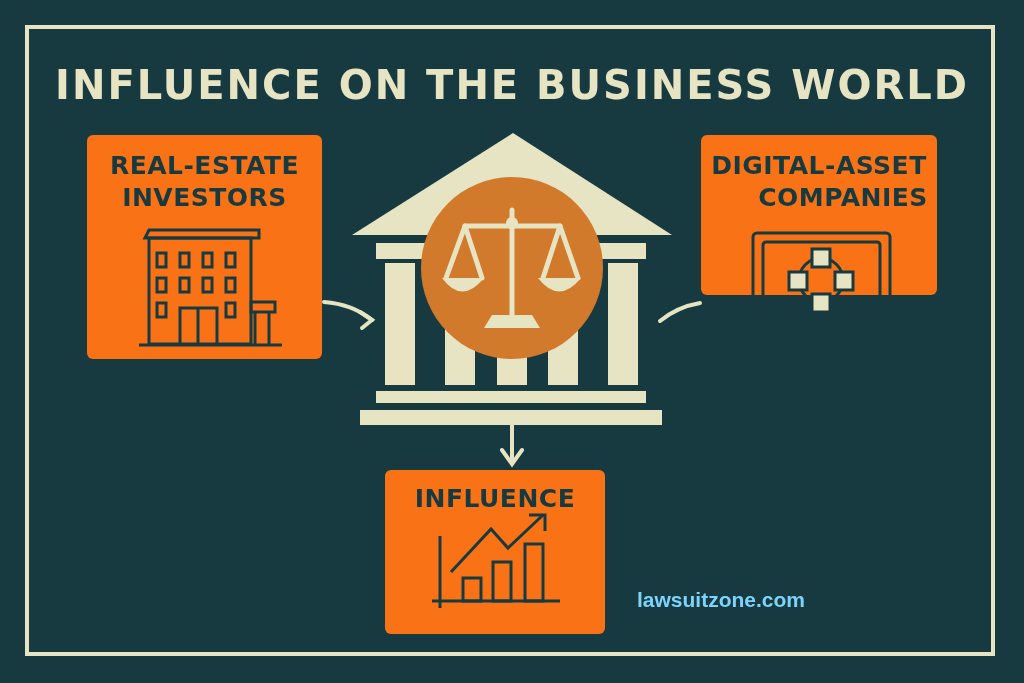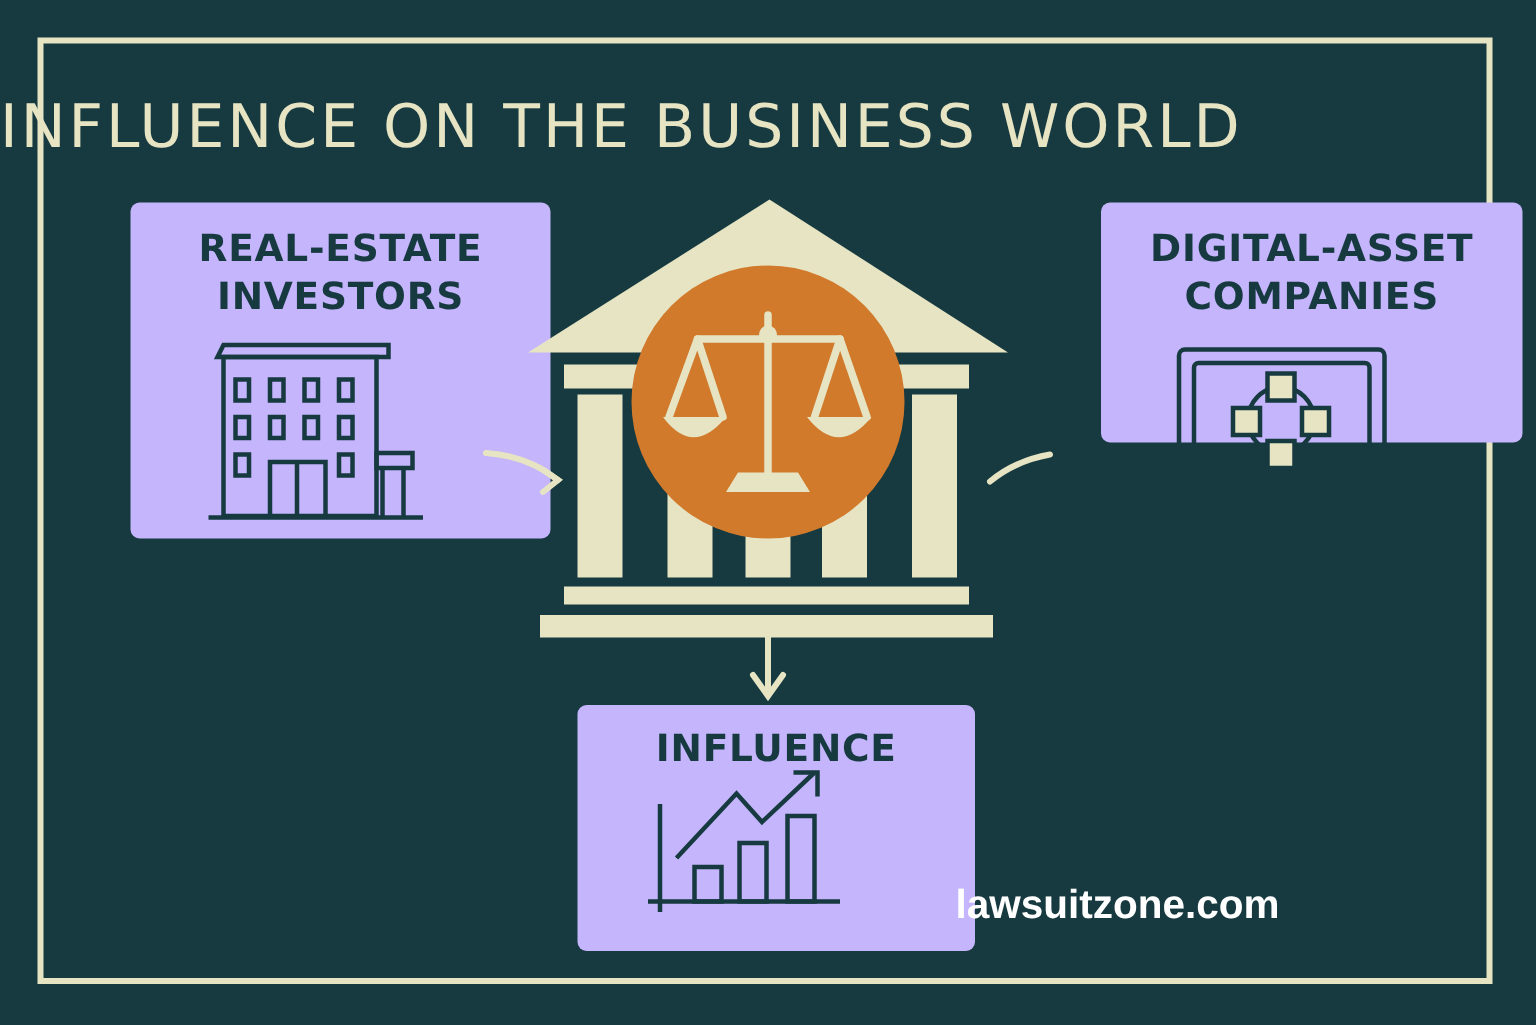--- a/index.html
+++ b/index.html
@@ -1,21 +1,21 @@
 <!DOCTYPE html>
 <html><head>
 <meta charset="utf-8">
 <style>
   html,body{margin:0;padding:0;}
   body{width:1024px;height:683px;background:#173a40;position:relative;overflow:hidden;font-family:"DejaVu Sans",sans-serif;}
   .frame{position:absolute;left:25px;top:25px;width:970px;height:631px;border:4px solid #e6e4c3;box-sizing:border-box;}
-  .title{position:absolute;left:0;top:62px;width:1024px;text-align:left;color:#e6e4c3;font-size:40px;font-weight:normal;letter-spacing:2px;font-family:"DejaVu Sans",sans-serif;}
-  .card{position:absolute;background:#c4b5fd;border-radius:6px;color:#173a40;padding-left:45px;}
+  .title{position:absolute;left:0;top:62px;width:1024px;text-align:center;color:#e6e4c3;font-size:40px;font-weight:bold;letter-spacing:2px;font-family:"DejaVu Sans",sans-serif;}
+  .card{position:absolute;background:#f97316;border-radius:6px;color:#173a40;}
   .card .lbl{position:absolute;left:0;width:100%;text-align:center;font-weight:bold;font-size:25px;line-height:30px;letter-spacing:0.5px;}
-  .site{position:absolute;left:637px;top:588px;color:#ffffff;font-family:"Liberation Sans",sans-serif;font-weight:bold;font-size:27px;}
+  .site{position:absolute;left:637px;top:588px;color:#7dd3fc;font-family:"Liberation Sans",sans-serif;font-weight:bold;font-size:21px;}
   svg{position:absolute;overflow:visible;}
 </style>
 </head>
 <body>
 
 <div class="frame"></div>
 
 <div class="title">INFLUENCE ON THE BUSINESS WORLD</div>
 
 <div class="card" style="left:87px;top:135px;width:235px;height:224px;">
@@ -69,23 +69,23 @@
   <circle cx="172" cy="93" r="6" fill="#e6e4c3"></circle>
   <path d="M102 148 Q122 175 144 148 Z" fill="#e6e4c3"></path>
   <path d="M198 148 Q219 175 241 148 Z" fill="#e6e4c3"></path>
   <path d="M152 185 H192 L200 198 H144 Z" fill="#e6e4c3"></path>
 </svg>
 
 <svg width="50" height="30" style="left:655px;top:295px;">
   <path d="M5 26 Q22 12 45 8" fill="none" stroke="#e6e4c3" stroke-width="4" stroke-linecap="round"></path>
 </svg>
 
-<div class="card" style="left:734px;top:135px;width:236px;height:160px;">
+<div class="card" style="left:701px;top:135px;width:236px;height:160px;">
   <div class="lbl" style="top:16px;">DIGITAL-ASSET</div>
-  <div class="lbl" style="top:48px;">COMPANIES</div>
+  <div class="lbl" style="top:48px;margin-left:24px;">COMPANIES</div>
   <svg width="236" height="224" style="left:0;top:0;">
     <g fill="none" stroke="#173a40" stroke-width="3">
       <rect x="52" y="98" width="137" height="95" rx="4"></rect>
       <rect x="62" y="107" width="117" height="77" rx="3"></rect>
       <path d="M98 193 L92 210 M143 193 L149 210"></path>
       <rect x="72" y="210" width="98" height="7"></rect>
       <circle cx="120" cy="145" r="22"></circle>
       <rect x="111" y="114" width="18" height="18" fill="#e6e4c3"></rect>
       <rect x="111" y="159" width="18" height="18" fill="#e6e4c3"></rect>
       <rect x="88" y="137" width="18" height="18" fill="#e6e4c3"></rect>

